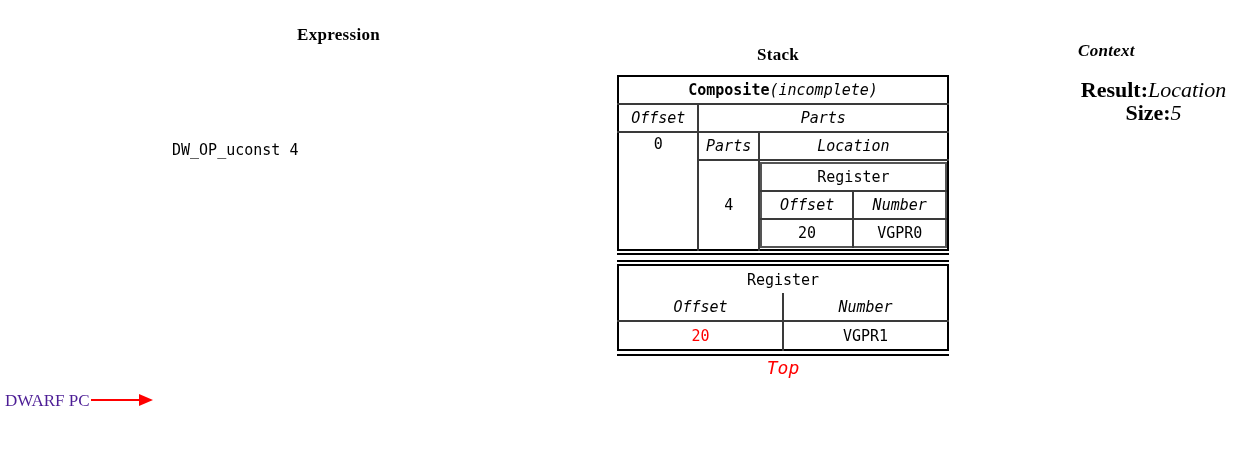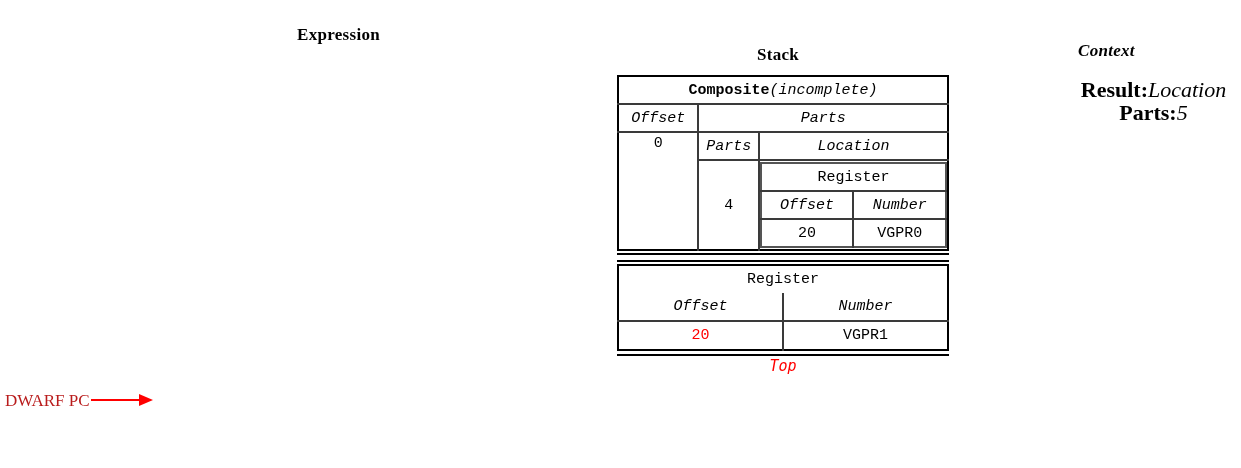--- a/index.html
+++ b/index.html
@@ -39,21 +39,21 @@
     line-height: 30.6px;
     white-space: pre;
   }
   #expression-list .expr-line { height: 30.6px; }
 
   
   #dwarf-pc-marker {
     position: absolute;
     left: 5px;
     top: 392px;
-    color: #b91c1c;
+    color: #4c1d95;
     font-family: "Liberation Serif", serif;
     font-size: 17px;
     white-space: nowrap;
     display: flex;
     align-items: center;
   }
   #dwarf-pc-marker .pc-label { line-height: 1; }
   #dwarf-pc-marker .pc-arrow {
     display: inline-block;
     position: relative;
@@ -93,21 +93,20 @@
     font-family: "DejaVu Sans Mono", "Liberation Mono", monospace;
     font-size: 15px;
   }
   table.box td, table.box th {
     padding: 0;
     margin: 0;
     text-align: center;
     vertical-align: middle;
     font-weight: normal;
     font-size: 15px;
-    font-family: Liberation Mono, monospace;
   }
   .bb      { border-bottom: 2px solid #3a3a3a; }
   .br      { border-right: 2px solid #3a3a3a; border-radius: 13px; }
   .ttl     { font-weight: bold; }
   .ital    { font-style: italic; }
   .red     { color: #ff0000; }
 
   
   #composite-entry { border: 2px solid #000; }
   #composite-entry td { height: 26px; }
@@ -135,21 +134,21 @@
   #stack-bottom-rule {
     height: 0;
     border-top: 2px solid #000;
     margin-top: 3px;
   }
   #stack-top-label {
     text-align: center;
     color: #ff0000;
     font-style: italic;
     font-family: "DejaVu Sans Mono", "Liberation Mono", monospace;
-    font-size: 15px;
+    font-size: 18px;
     margin-top: 1px;
   }
 
   #register-entry { border: 2px solid #000; }
   #register-entry td { height: 27px; }
 
   
   #context-area {
     position: absolute;
     left: 1038px;
@@ -165,20 +164,21 @@
   #context-area .ctx-val { font-style: italic; }
 </style>
 </head>
 <body>
 
 <div class="col-head" id="head-expression">Expression</div>
 <div class="col-head" id="head-stack">Stack</div>
 <div class="col-head" id="head-context">Context</div>
 
 <div id="expression-list">
+  <div class="expr-line">DW_OP_uconst 4</div>
   
   
   
   
   
   
   
   
 </div>
 
@@ -261,15 +261,15 @@
 
   <div id="stack-bottom-rule"></div>
   <div id="stack-top-label">Top</div>
 </div>
 
 <div id="context-area">
   <div class="ctx-row">
     <span class="ctx-key">Result:</span><span class="ctx-val">Location</span>
   </div>
   <div class="ctx-row">
-    <span class="ctx-key">Parts:</span><span class="ctx-val">5</span>
+    <span class="ctx-key">Size:</span><span class="ctx-val">5</span>
   </div>
 </div>
 
 </body></html>

